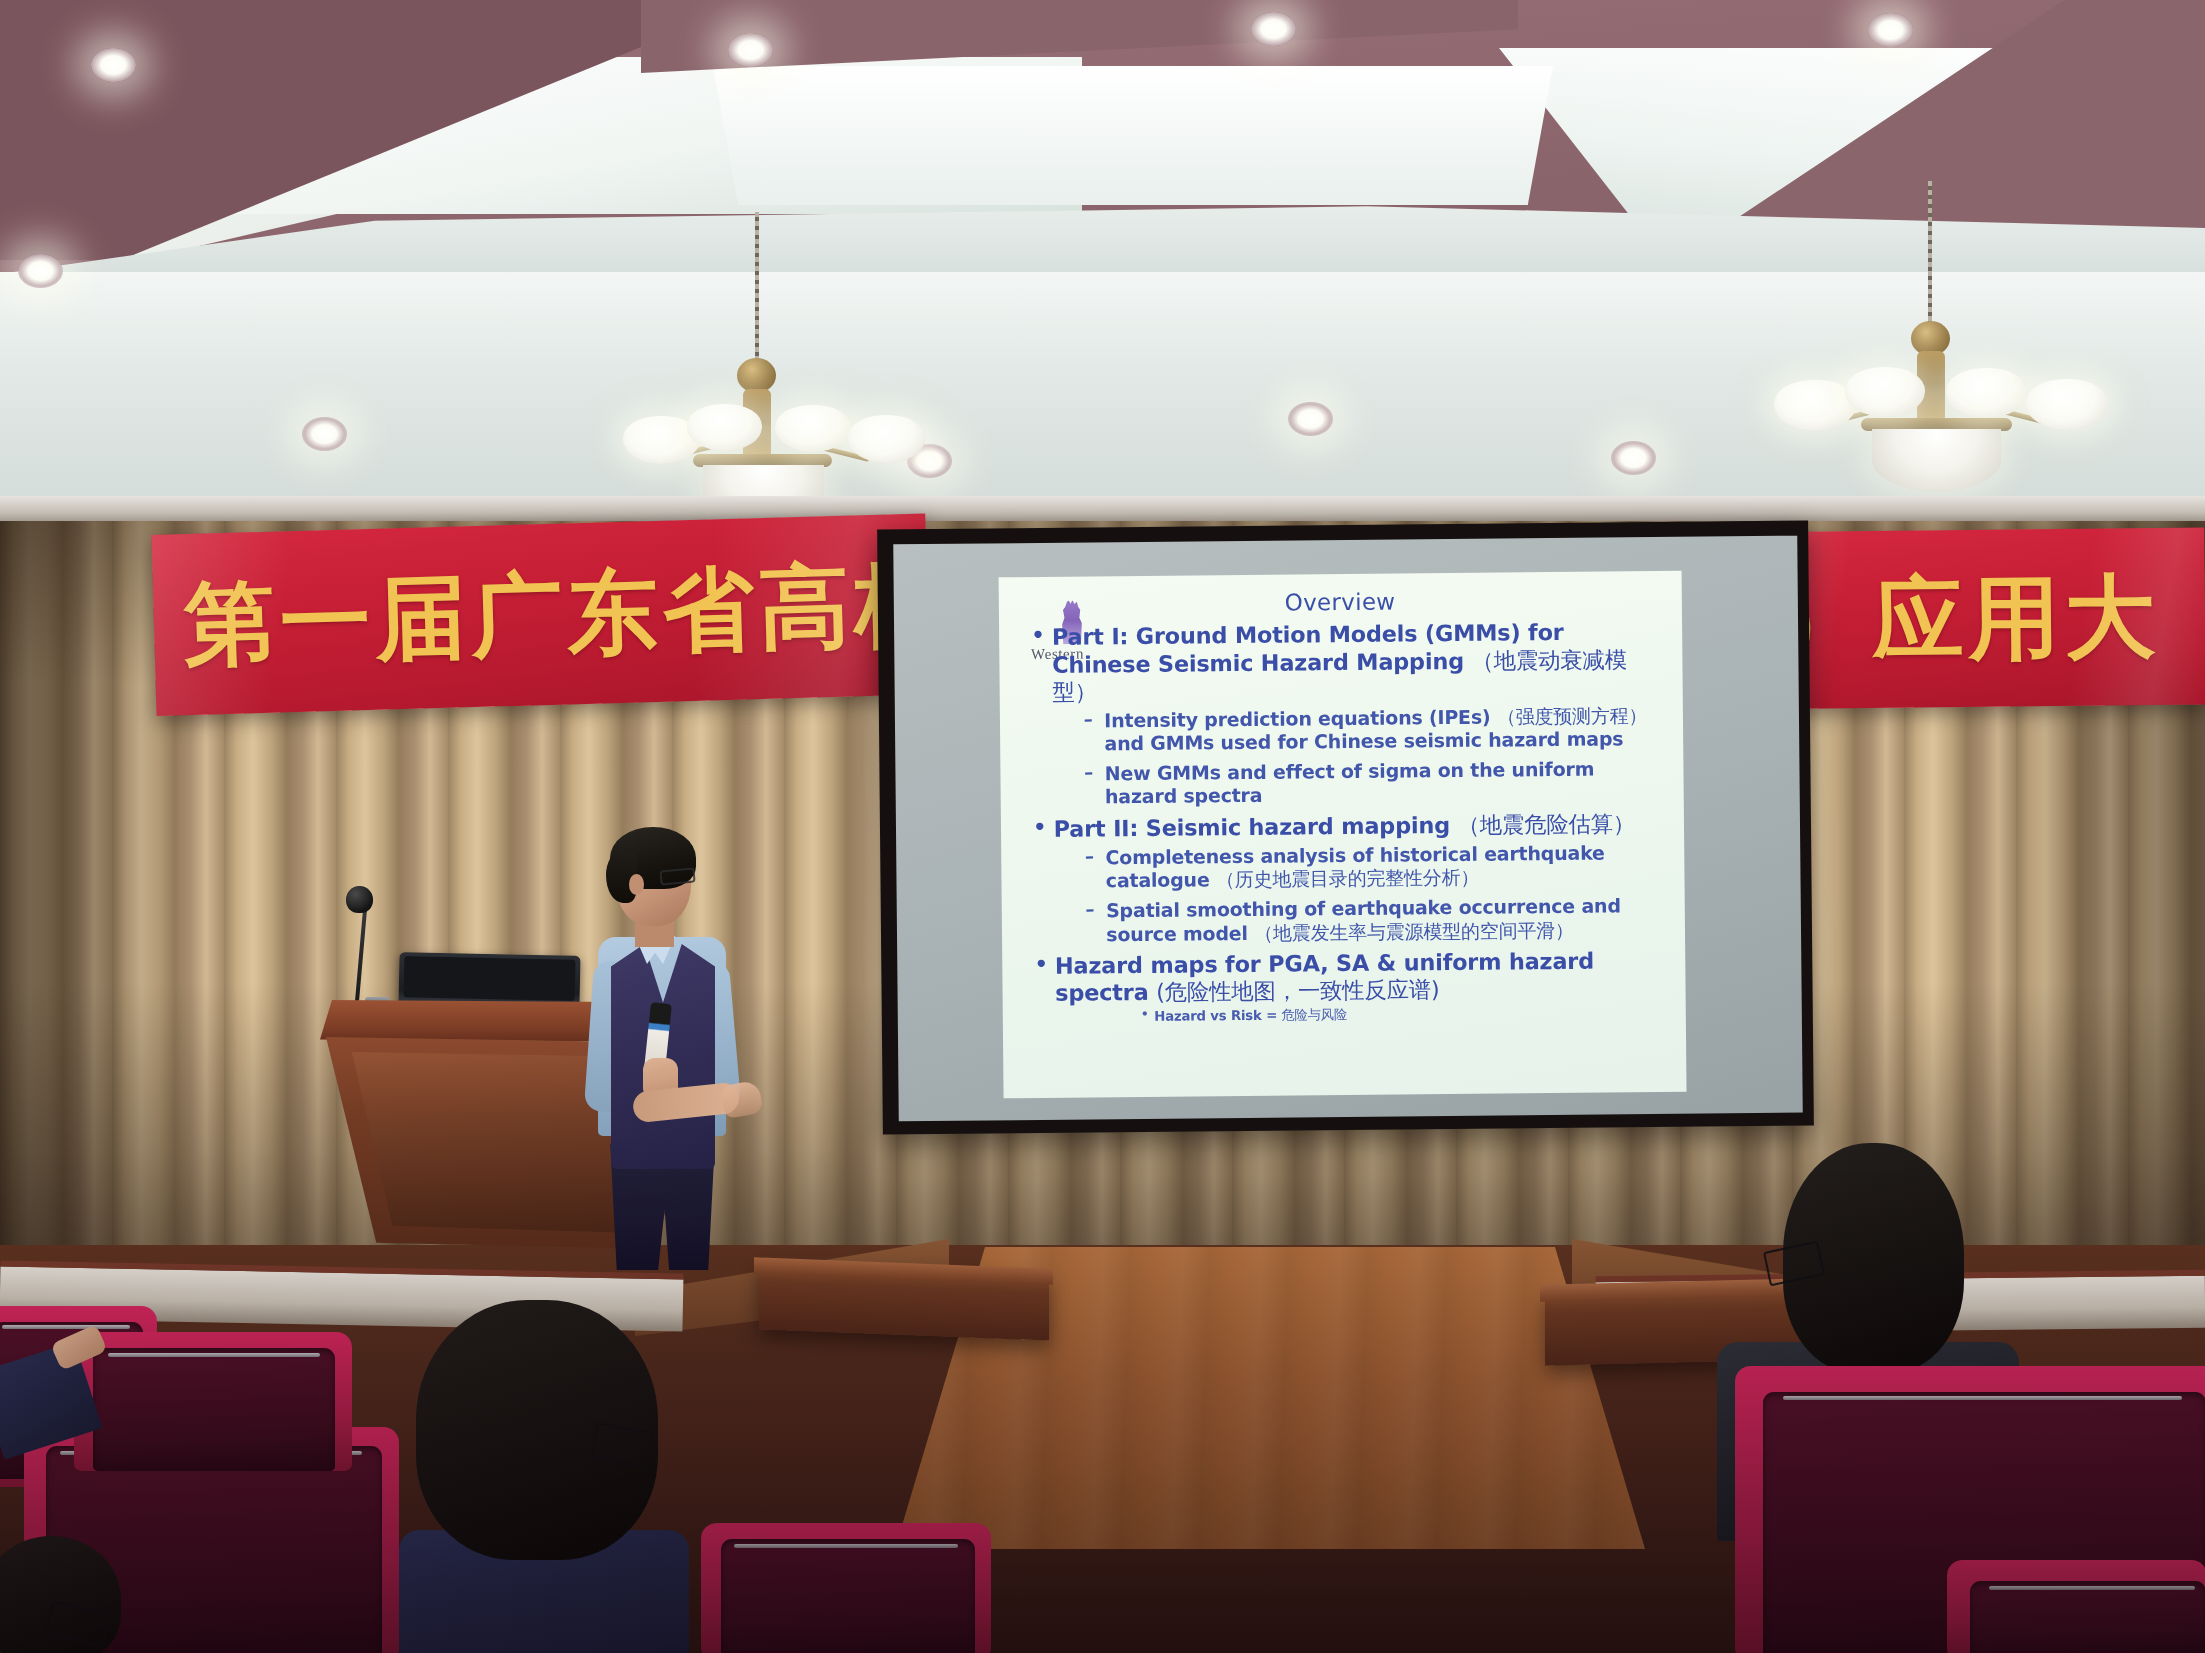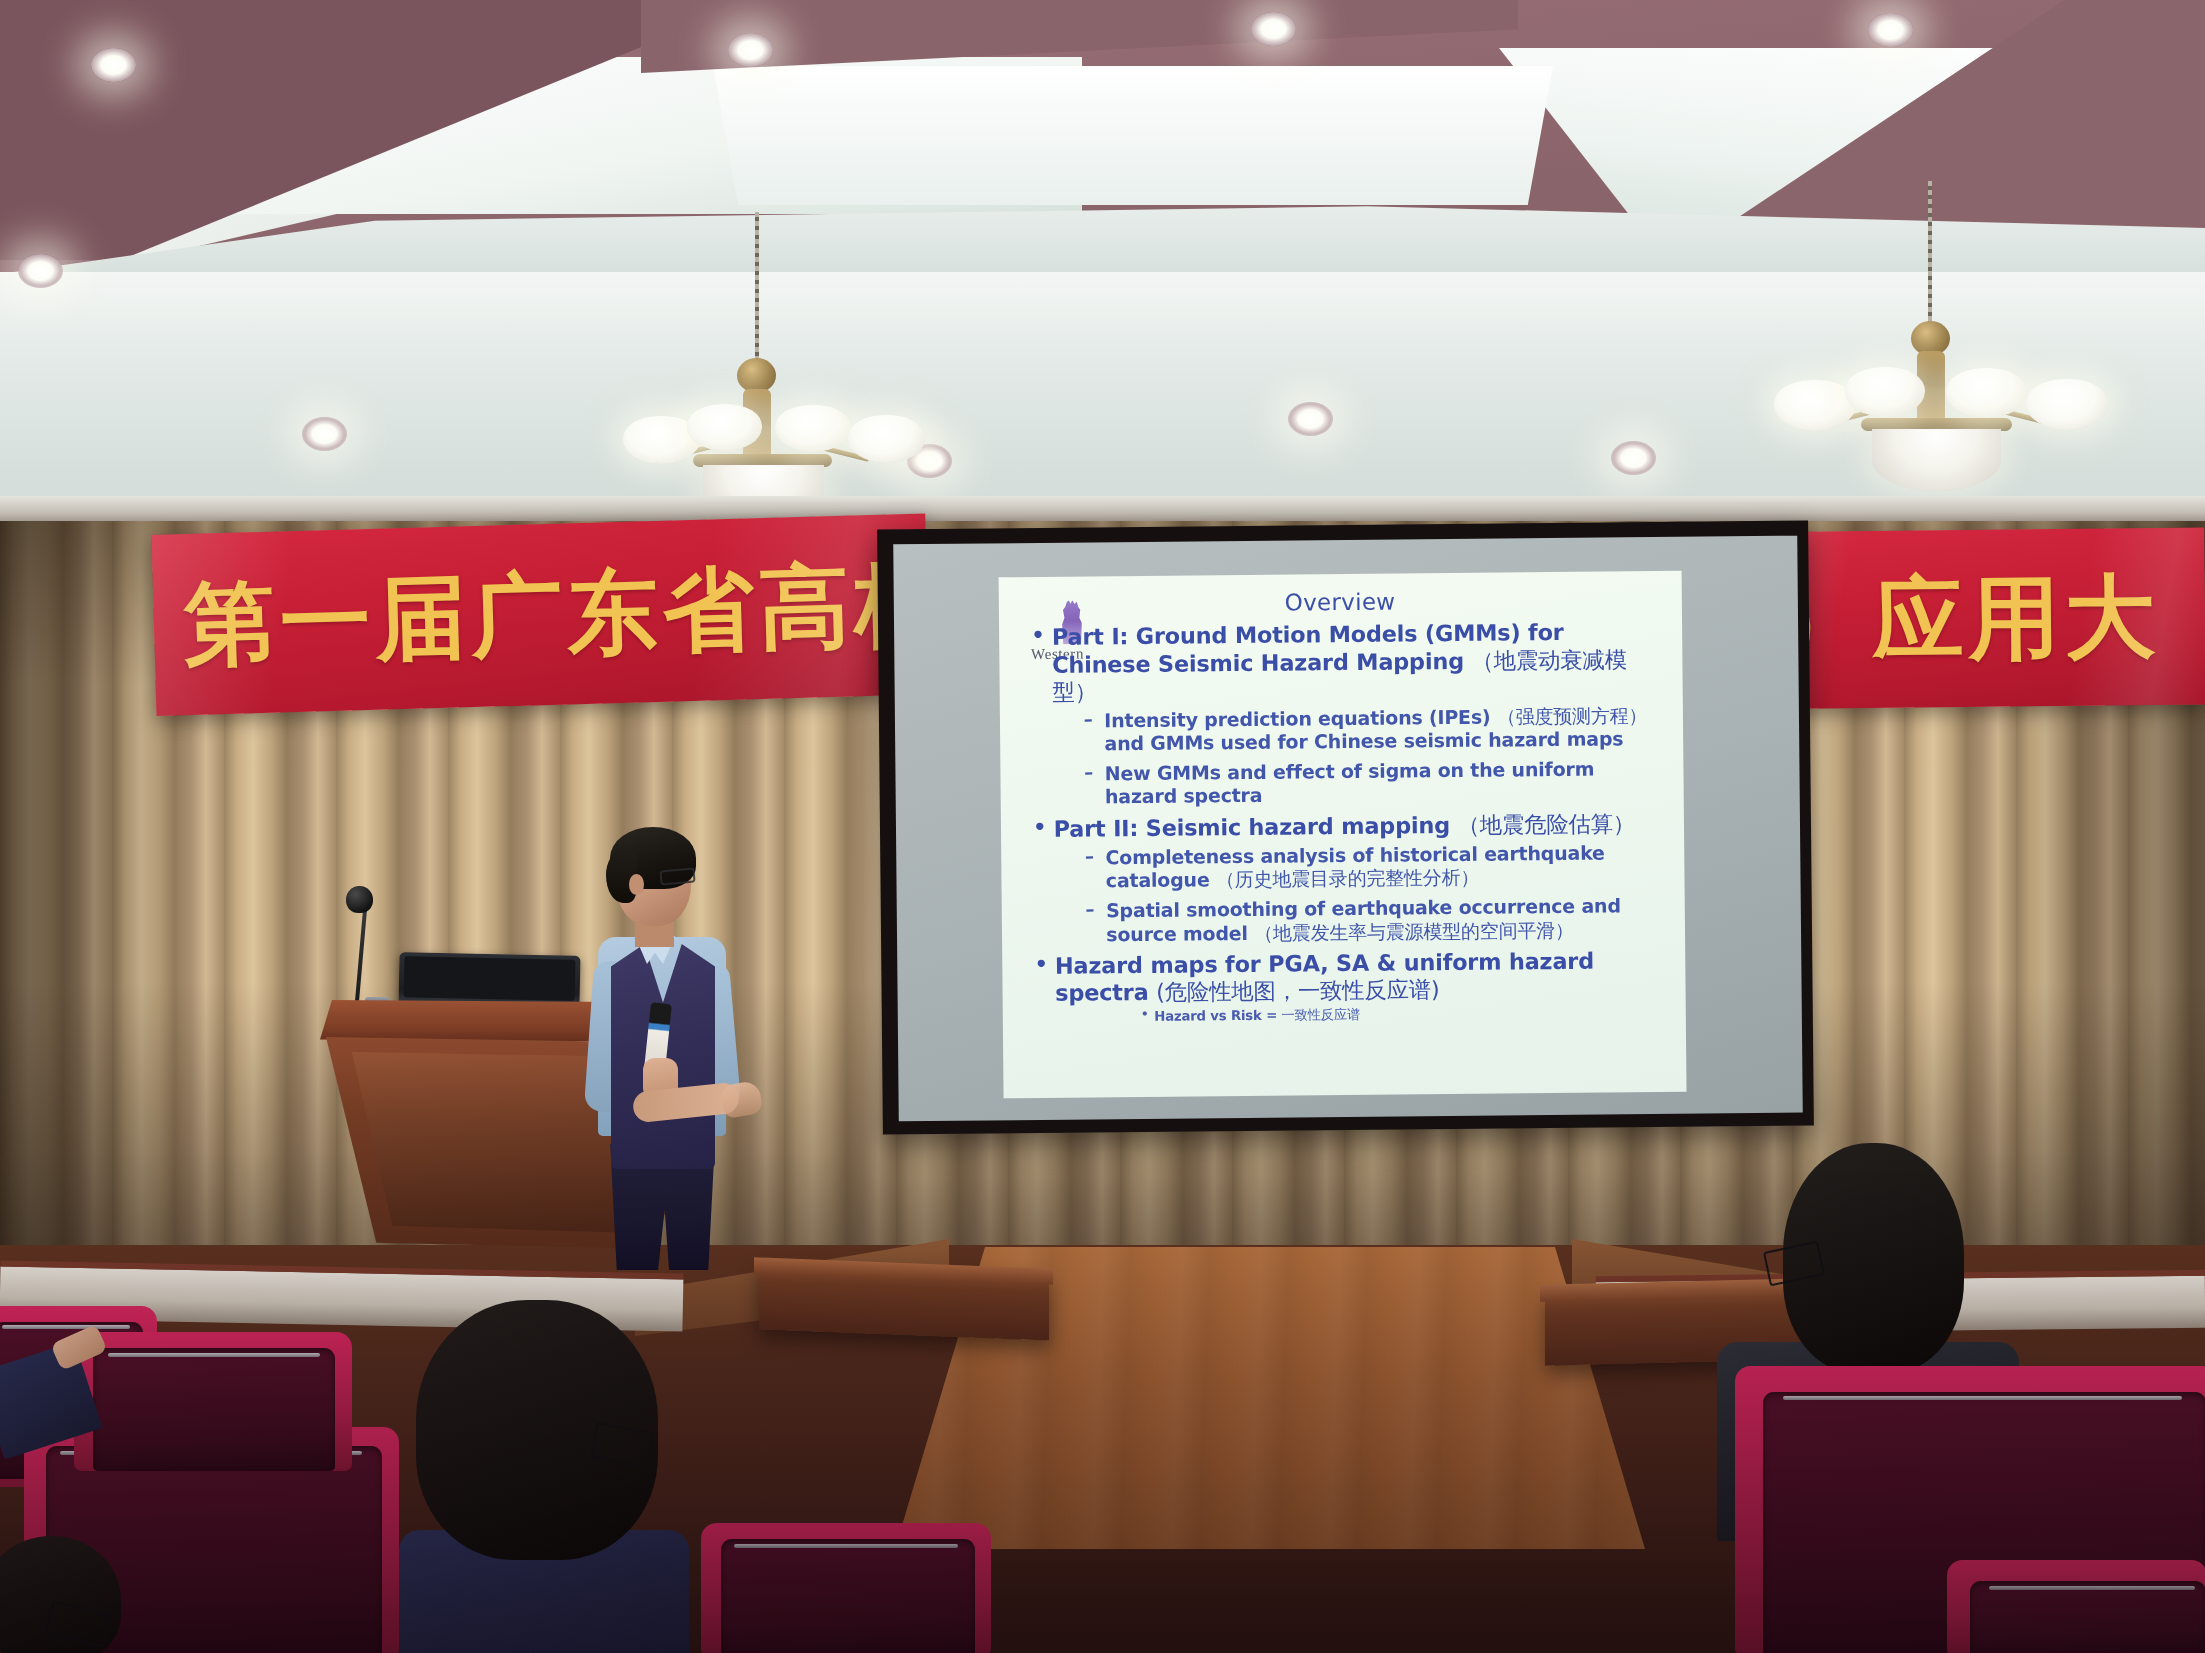--- a/index.html
+++ b/index.html
@@ -556,21 +556,21 @@
                 <span class="cn">（地震发生率与震源模型的空间平滑）</span>
               </li>
             </ul>
           </li>
 
           <li class="b1">
             <span>Hazard maps for PGA, SA &amp; uniform hazard spectra</span>
             <span class="cn">(危险性地图，一致性反应谱)</span>
             <ul class="lvl3">
               <li class="b3">
-                <span>Hazard vs Risk = </span><span class="cn">一致性反应谱</span>
+                <span>Hazard vs Risk = </span><span class="cn">危险与风险</span>
               </li>
             </ul>
           </li>
 
         </ul>
       </div>
     </div>
   </div>
 
   <div class="apron"></div>

